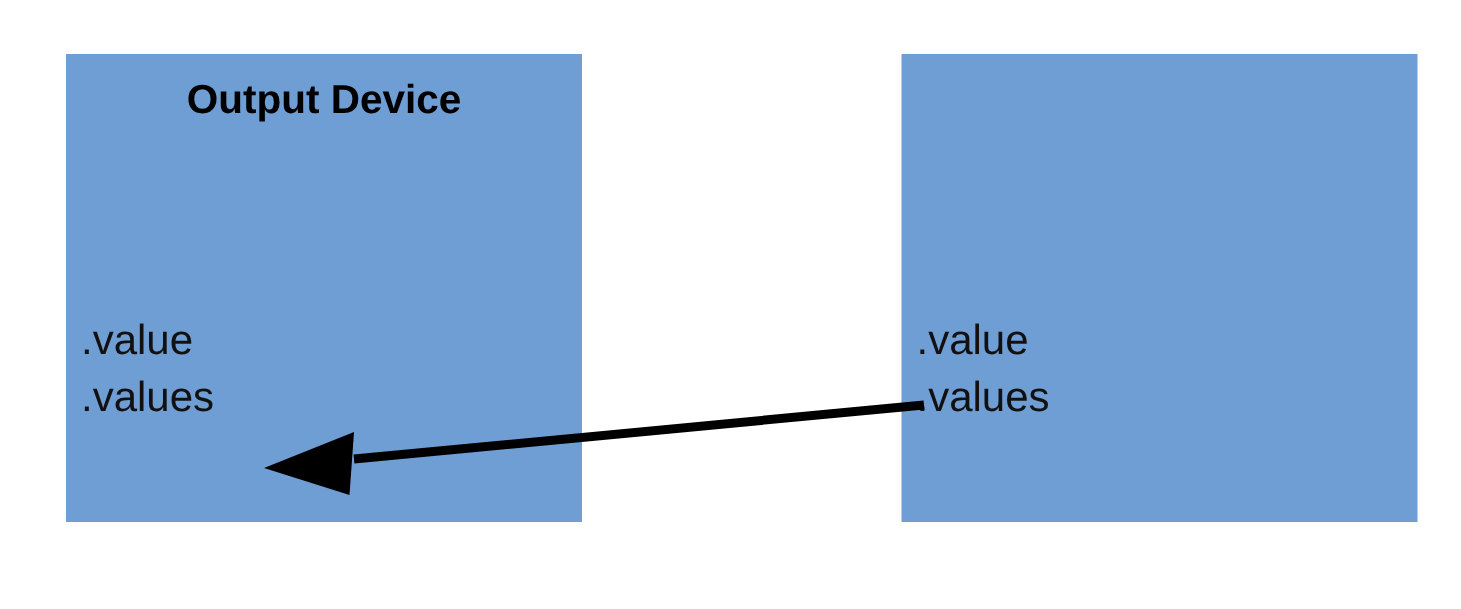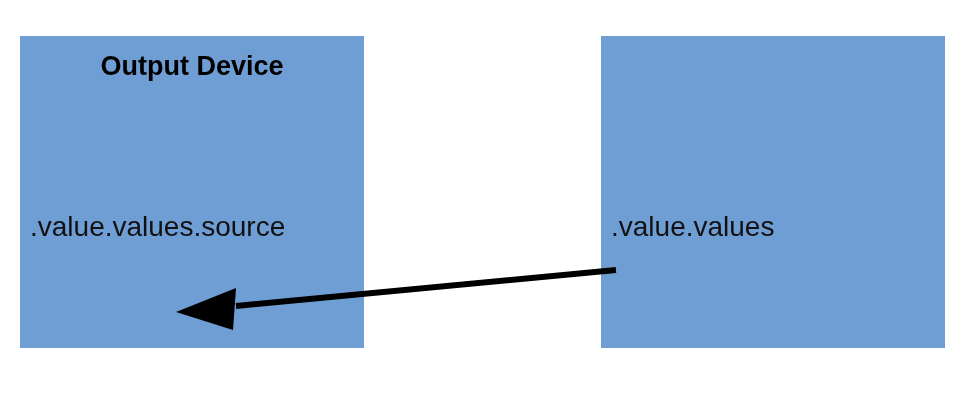--- a/index.html
+++ b/index.html
@@ -18,21 +18,21 @@
     overflow: hidden;
   }
   .device-box {
     position: absolute;
     top: 36px;
     width: 344px;
     height: 312px;
     background: #6f9ed4;
     box-sizing: border-box;
   }
-  #box-output { left: 20px; padding-left: 32px; }
+  #box-output { left: 44px; padding-left: 32px; }
   #box-input  { left: 601px; }
 
   .box-title {
     position: absolute;
     left: 0;
     right: 0;
     top: 14px;
     text-align: center;
     font-size: 27px;
     font-weight: bold;
@@ -40,21 +40,21 @@
     line-height: 1.2;
     letter-spacing: 0px;
     white-space: nowrap;
   }
 
   .prop-list {
     position: absolute;
     left: 10px;
     top: 172px;
     display: flex;
-    flex-direction: row;
+    flex-direction: column;
   }
   .prop-item {
     font-size: 28px;
     font-weight: normal;
     color: #111111;
     line-height: 1.36;
     white-space: nowrap;
   }
 
   #arrow-layer {
@@ -69,21 +69,20 @@
 </head>
 <body>
 
 <div id="canvas">
 
   <div class="device-box" id="box-output">
     <div class="box-title">Output Device</div>
     <div class="prop-list">
       <span class="prop-item">.value</span>
       <span class="prop-item">.values</span>
-      <span class="prop-item">.source</span>
     </div>
   </div>
 
   <div class="device-box" id="box-input">
     <div class="prop-list">
       <span class="prop-item">.value</span>
       <span class="prop-item">.values</span>
     </div>
   </div>
 

